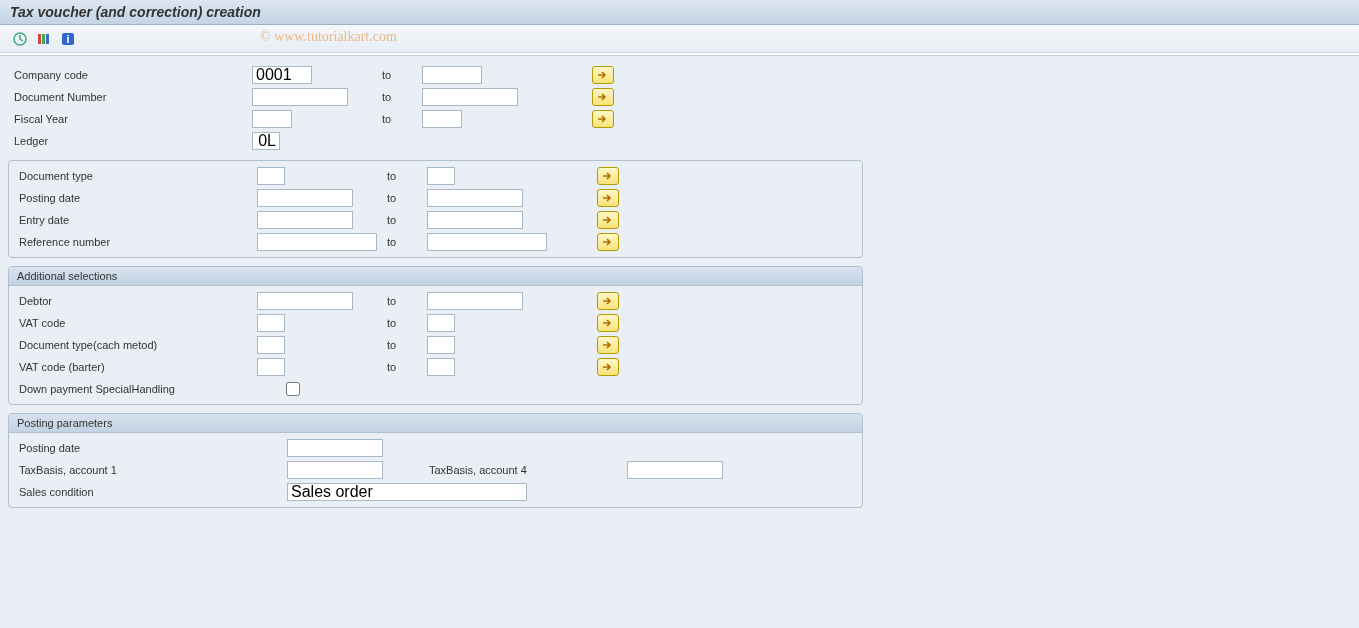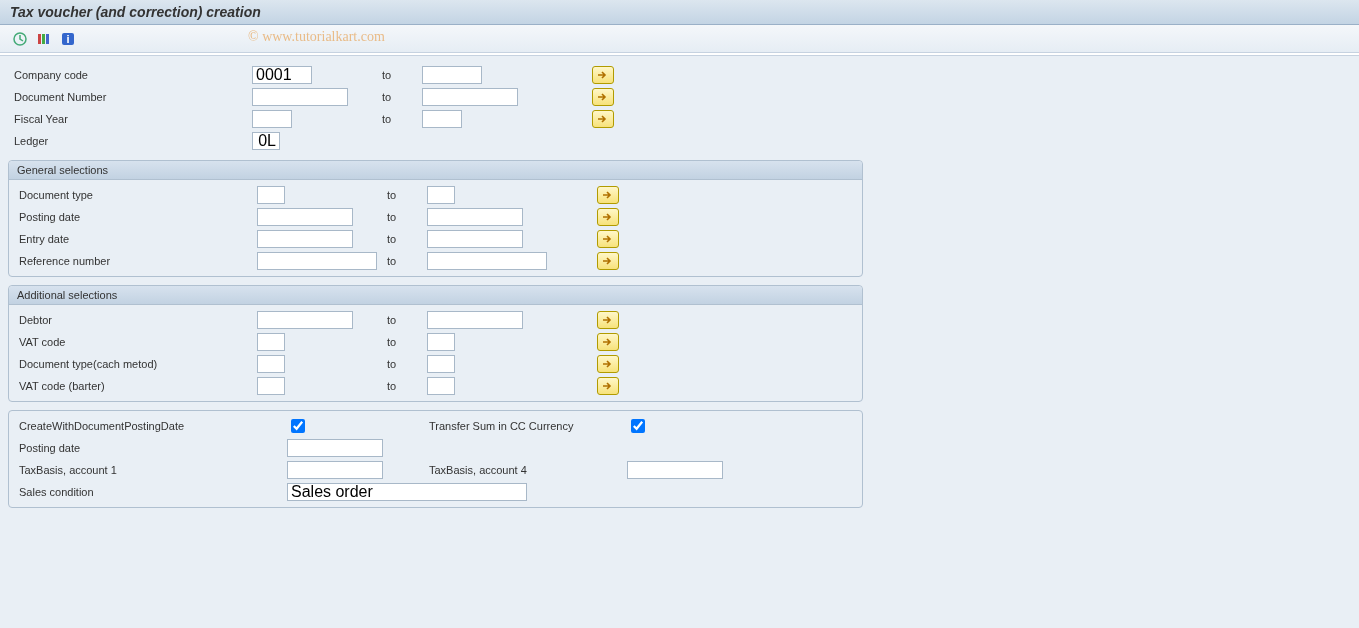--- a/index.html
+++ b/index.html
@@ -31,21 +31,21 @@
     position: relative;
   }
   .tb-btn {
     width: 20px; height: 20px;
     display: inline-flex; align-items: center; justify-content: center;
     cursor: pointer;
     border-radius: 2px;
   }
   .watermark {
     position: absolute;
-    left: 248px;
+    left: 260px;
     top: 4px;
     font-size: 14px;
     color: rgba(230,150,60,.6);
     font-family: Georgia, serif;
     pointer-events: none;
   }
   .main {
     position: absolute;
     top: 55px;
     left: 0;
@@ -194,21 +194,20 @@
   <div class="row">
     <span class="row-label">Ledger</span>
     <span><input type="text" class="in-tiny" value="0L" style=""></span>
     <span></span>
       <span></span>
       <span></span>
       <span></span>
   </div>
 
   <div class="group">
-    <div class="group-header">General selections</div>
     <div class="group-body">
       <div class="row">
         <span class="row-label">Document type</span>
         <span><input type="text" class="in-tiny" style=""></span>
         <span class="to-label">to</span>
         <span><input type="text" class="in-tiny" style=""></span>
         <span></span>
         <span><span class="multi-btn">
               <svg viewBox="0 0 12 10">
                 <path d="M1 5 L8 5 M5 2 L8 5 L5 8" stroke="#b07000" stroke-width="1.6" fill="none"></path>
@@ -298,31 +297,32 @@
         <span><input type="text" class="in-tiny" style=""></span>
         <span class="to-label">to</span>
         <span><input type="text" class="in-tiny" style=""></span>
         <span></span>
         <span><span class="multi-btn">
               <svg viewBox="0 0 12 10">
                 <path d="M1 5 L8 5 M5 2 L8 5 L5 8" stroke="#b07000" stroke-width="1.6" fill="none"></path>
               </svg>
             </span></span>
       </div>
+      <div class="row-cb">
+        <span class="row-label">Down payment SpecialHandling</span>
+        <span><input type="checkbox" class="cb" style=""></span>
+        <span></span>
+          <span></span>
+      </div>
     </div>
   </div>
 
   <div class="group">
+    <div class="group-header">Posting parameters</div>
     <div class="group-body">
-      <div class="row-pp">
-        <span class="row-label">CreateWithDocumentPostingDate</span>
-        <span><input type="checkbox" class="cb" checked="" style=""></span>
-        <span class="row-label">Transfer Sum in CC Currency</span>
-        <span><input type="checkbox" class="cb" checked="" style=""></span>
-      </div>
       <div class="row-pp">
         <span class="row-label">Posting date</span>
         <span><input type="text" class="in-med" style=""></span>
         <span></span>
           <span></span>
       </div>
       <div class="row-pp">
         <span class="row-label">TaxBasis, account 1</span>
         <span><input type="text" class="in-med" style=""></span>
         <span class="row-label">TaxBasis, account 4</span>

